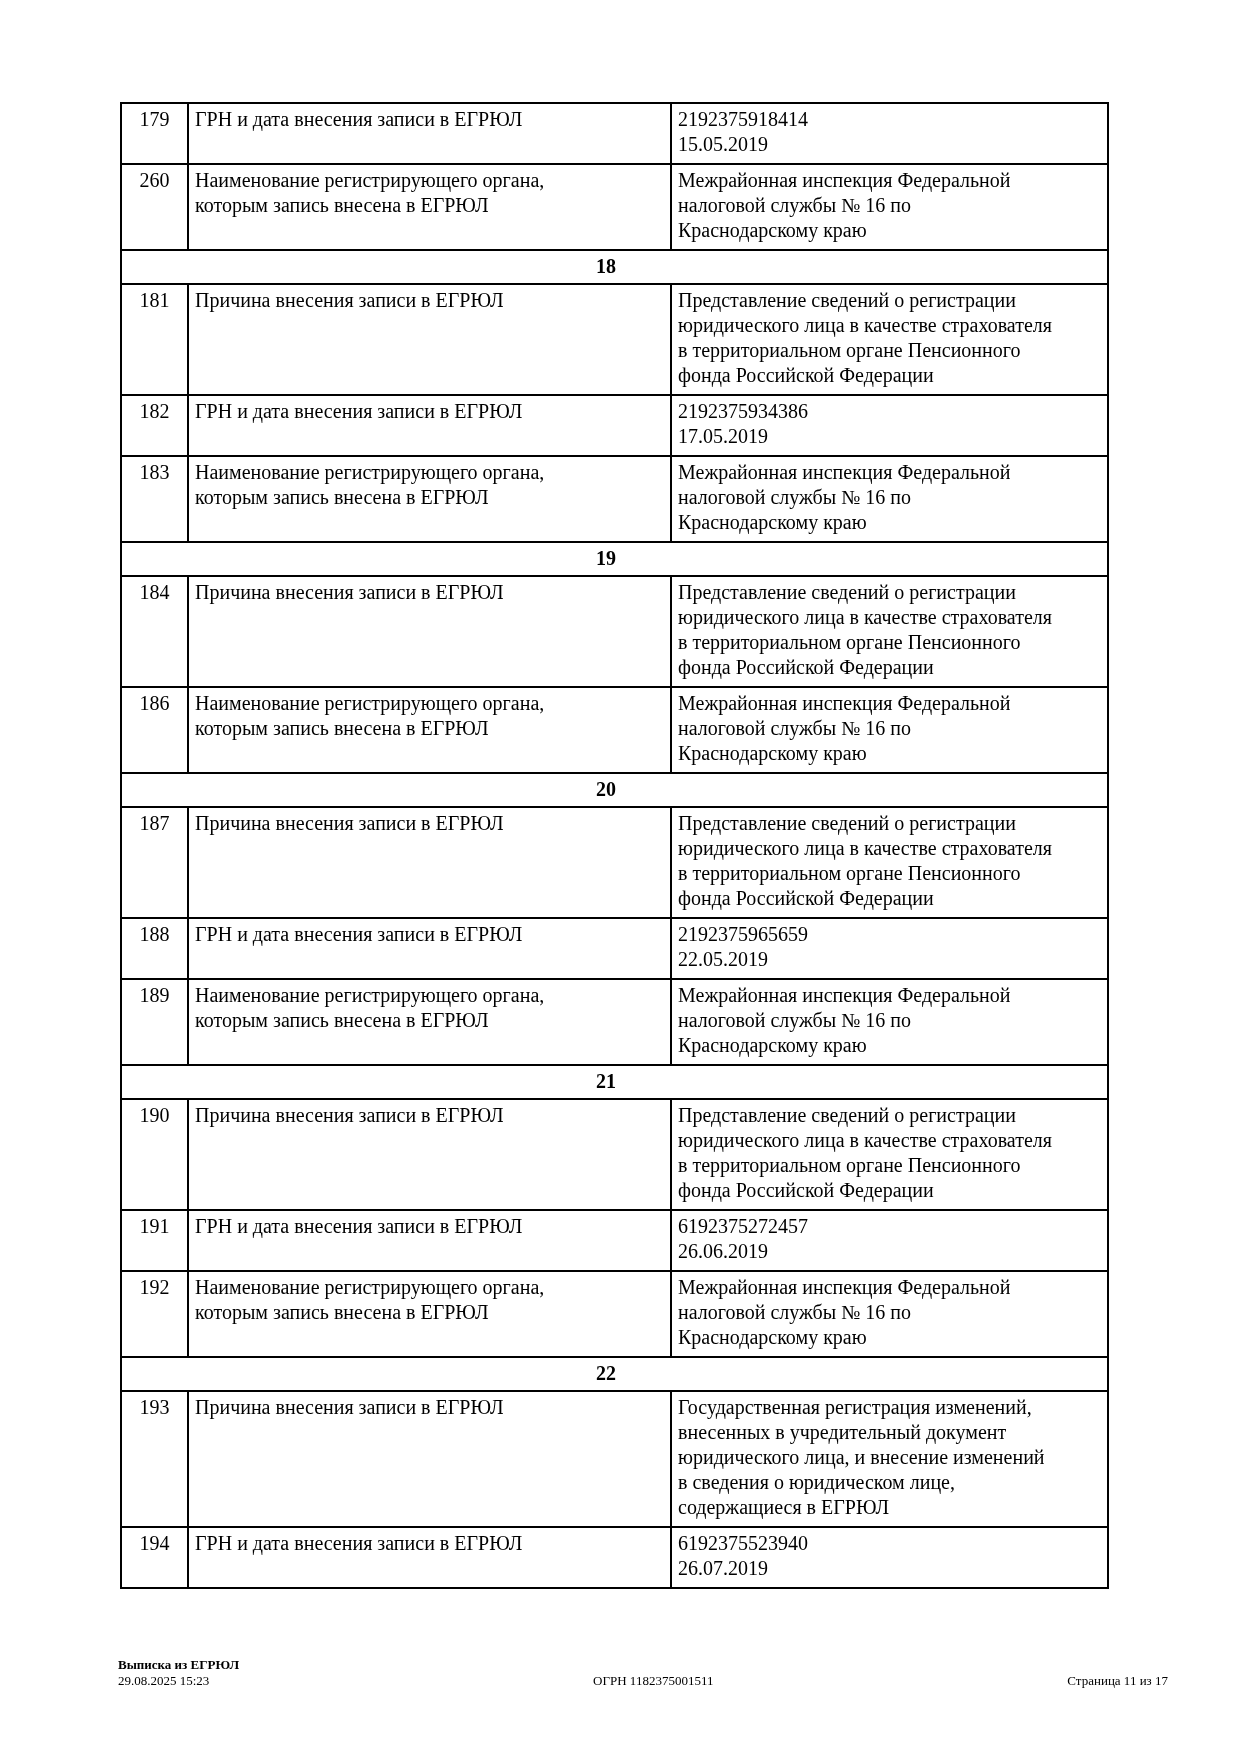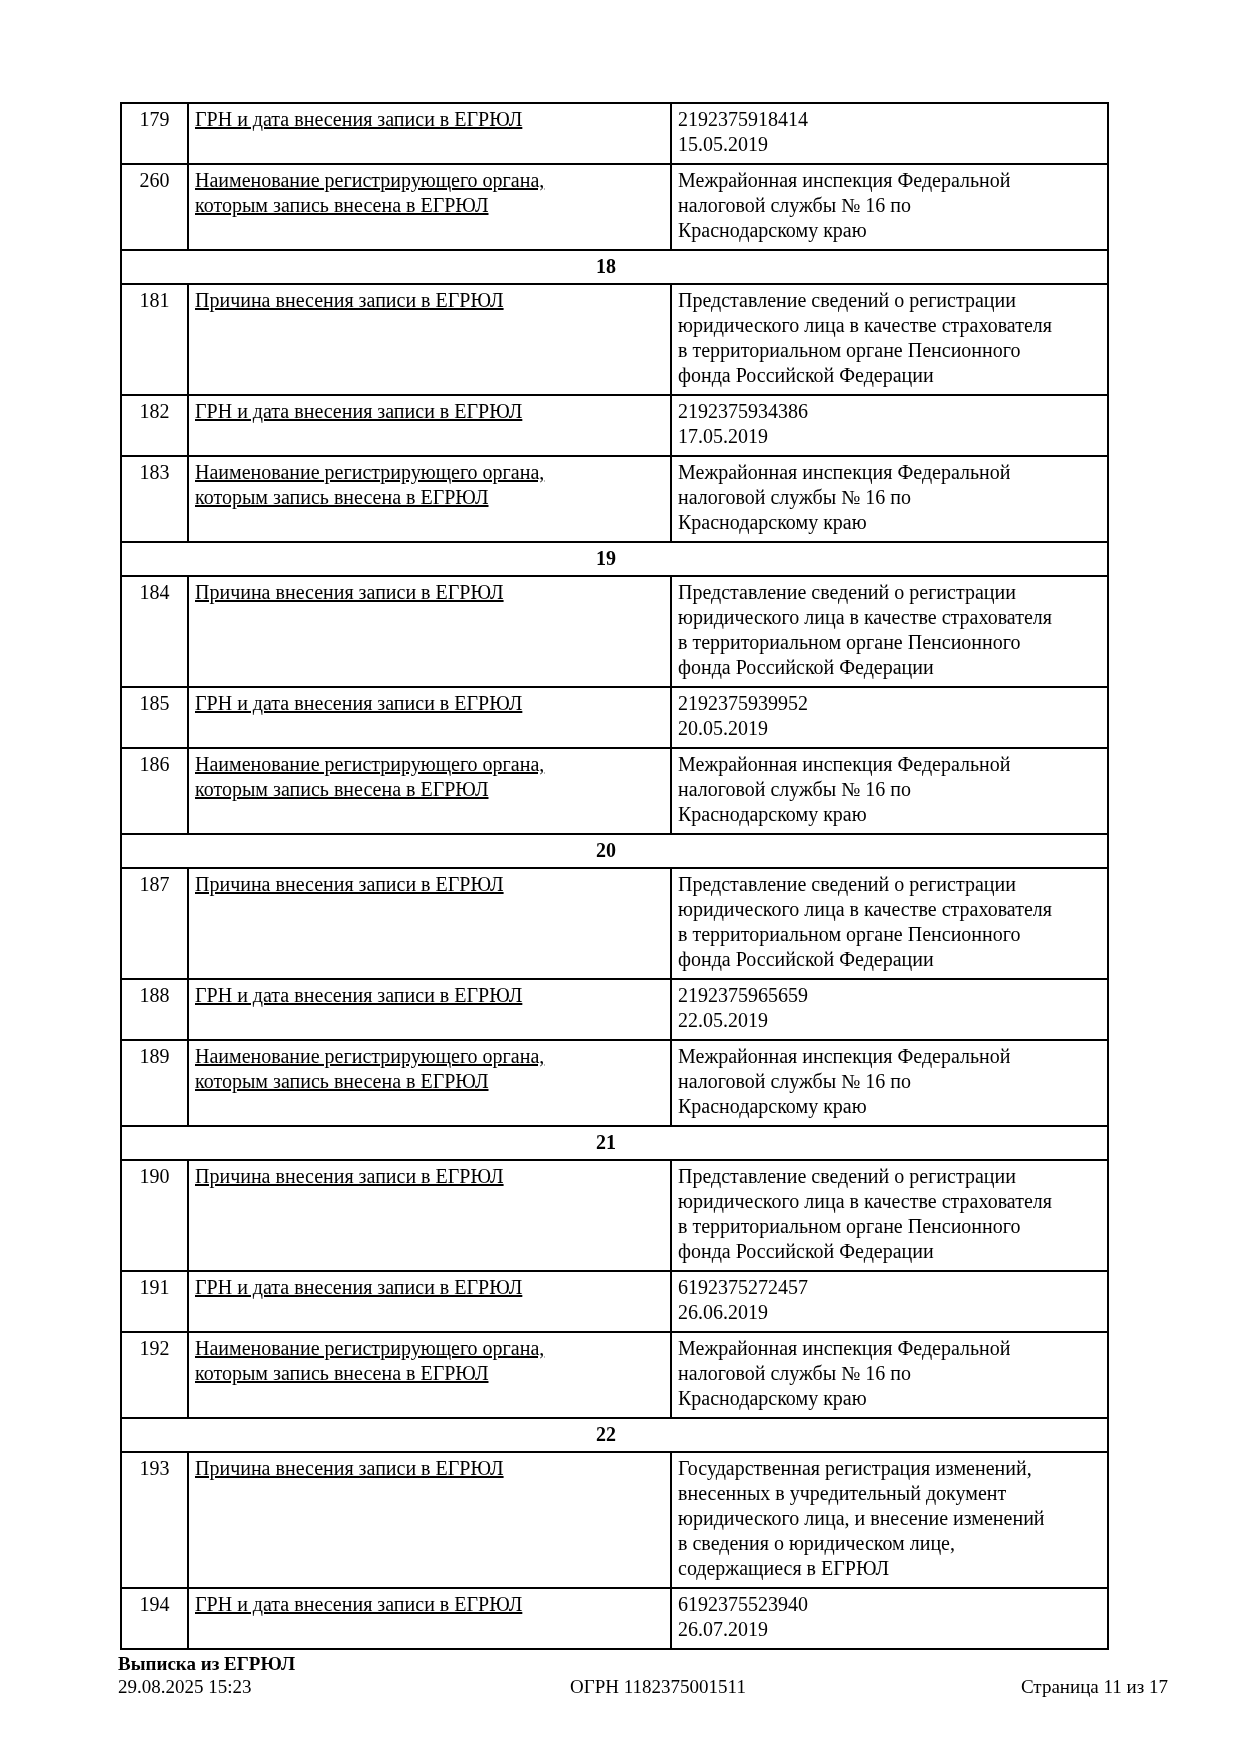--- a/index.html
+++ b/index.html
@@ -35,40 +35,39 @@
     line-height: 25px;
     white-space: pre-line;
     overflow: hidden;
   }
   td.c-num {
     text-align: center;
     padding: 3px 2px 6px 2px;
   }
   td.c-label {
     padding: 3px 8px 6px 6px;
-    text-decoration: underline;
   }
   td.c-value {
     padding: 3px 8px 6px 6px;
   }
   td.c-section {
     text-align: center;
     font-weight: bold;
     padding: 3px 17px 4px 0;
     white-space: normal;
   }
   .footer {
     position: absolute;
     left: 118px;
     top: 1652px;
     width: 1050px;
     display: flex;
     justify-content: space-between;
     align-items: flex-end;
-    font-size: 19px;
+    font-size: 13px;
     line-height: 1.22;
     gap: 26px;
   }
   .f-left { text-align: left; }
   .f-title { font-weight: bold; }
   .f-center { text-align: center; margin-top: 21px; }
   .f-right { text-align: right; }
 </style>
 </head>
 <body>
@@ -133,26 +132,20 @@
 
   <tr>
     <td class="c-num">184</td>
     <td class="c-label">Причина внесения записи в ЕГРЮЛ</td>
     <td class="c-value">Представление сведений о регистрации
 юридического лица в качестве страхователя
 в территориальном органе Пенсионного
 фонда Российской Федерации</td>
   </tr>
 
-  <tr>
-    <td class="c-num">185</td>
-    <td class="c-label">ГРН и дата внесения записи в ЕГРЮЛ</td>
-    <td class="c-value">2192375939952
-20.05.2019</td>
-  </tr>
 
   <tr>
     <td class="c-num">186</td>
     <td class="c-label">Наименование регистрирующего органа,
 которым запись внесена в ЕГРЮЛ</td>
     <td class="c-value">Межрайонная инспекция Федеральной
 налоговой службы № 16 по
 Краснодарскому краю</td>
   </tr>
 

